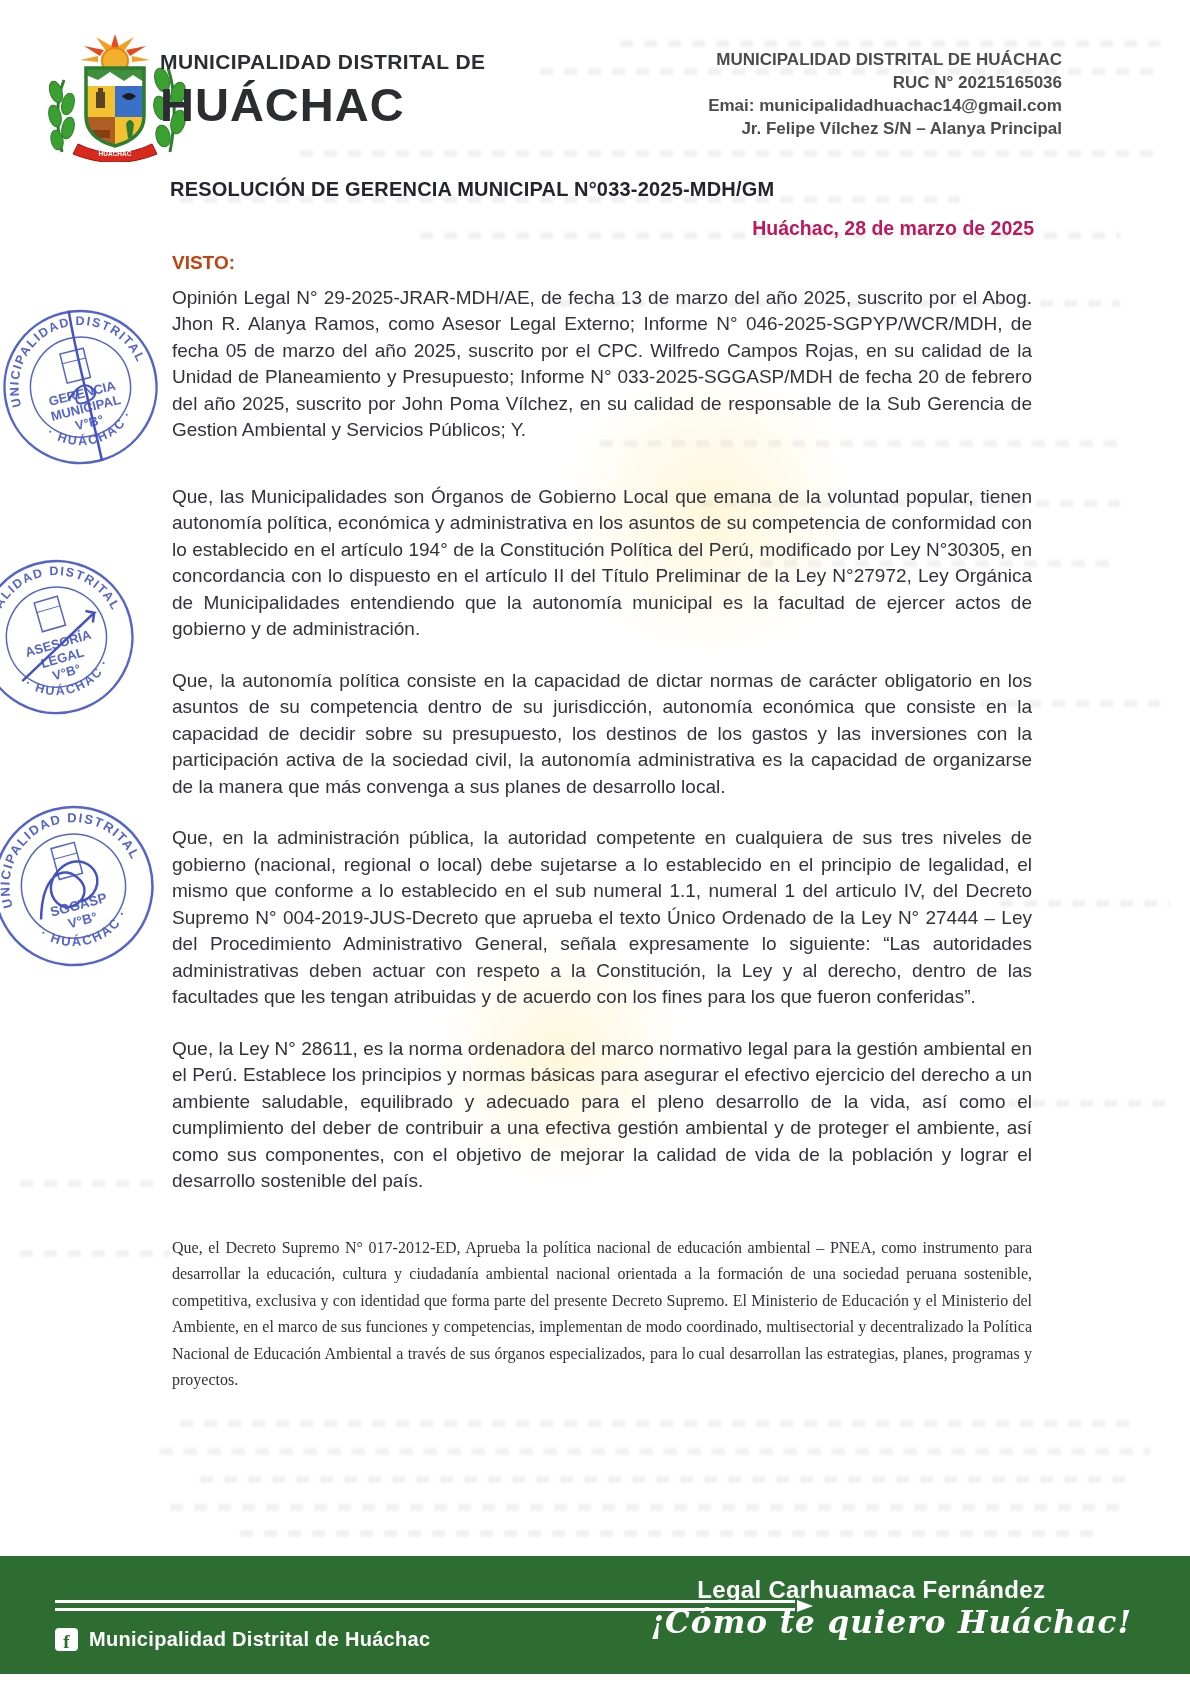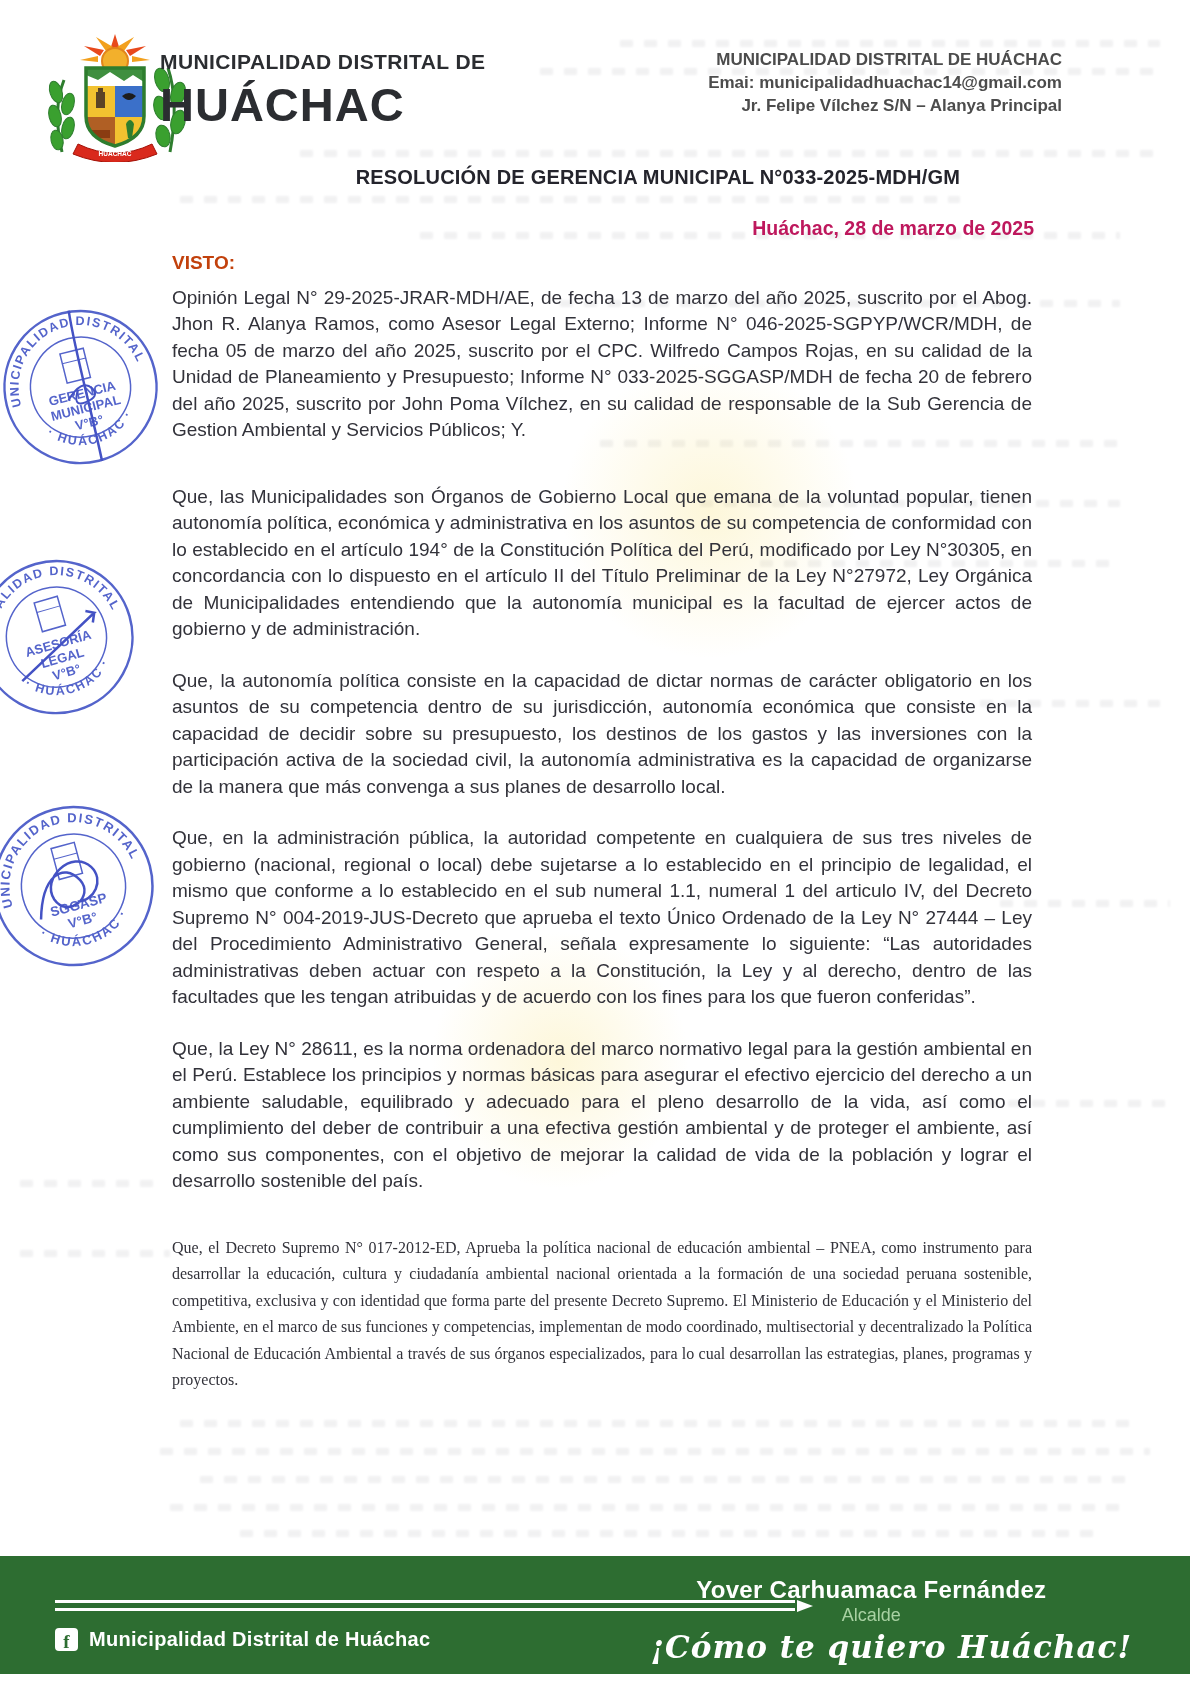--- a/index.html
+++ b/index.html
@@ -22,21 +22,21 @@
   .logo{position:absolute;left:40px;top:34px;}
   .brand{position:absolute;left:160px;top:50px;color:#2b2d31;}
   .brand-top{font-size:21px;font-weight:700;letter-spacing:.4px;}
   .brand-name{font-size:47px;font-weight:800;letter-spacing:1px;margin-top:3px;}
   .contact{
     position:absolute;right:128px;top:48px;text-align:right;
     font-size:17px;font-weight:600;color:#4c4c4c;line-height:23px;
   }
   
   .doc-title{
-    position:absolute;left:170px;top:166px;width:790px;text-align:right;
+    position:absolute;left:170px;top:178px;width:790px;text-align:left;
     font-size:20px;font-weight:700;color:#24242c;letter-spacing:.2px;
   }
   .dateline{
     position:absolute;right:156px;top:217px;
     font-size:19.5px;font-weight:700;color:#be185d;
   }
   .doc-body{
     position:absolute;left:172px;top:250px;width:860px;
     font-size:19px;line-height:26.5px;text-align:justify;
   }
@@ -164,20 +164,21 @@
     </svg>
   </div>
 
   <div class="brand">
     <div class="brand-top">MUNICIPALIDAD DISTRITAL DE</div>
     <div class="brand-name">HUÁCHAC</div>
   </div>
 
   <div class="contact">
     <div>MUNICIPALIDAD DISTRITAL DE HUÁCHAC</div>
+    <div>RUC N° 20215165036</div>
     <div>Emai: municipalidadhuachac14@gmail.com</div>
     <div>Jr. Felipe Vílchez S/N – Alanya Principal</div>
   </div>
 
   <div class="doc-title">RESOLUCIÓN DE GERENCIA MUNICIPAL N°033-2025-MDH/GM</div>
   <div class="dateline">Huáchac, 28 de marzo de 2025</div>
 
   <div class="doc-body">
     <div class="sec-label">VISTO:</div>
     <p class="gap-lg">Opinión Legal N° 29-2025-JRAR-MDH/AE, de fecha 13 de marzo del año 2025, suscrito por el Abog. Jhon R. Alanya Ramos, como Asesor Legal Externo; Informe N° 046-2025-SGPYP/WCR/MDH, de fecha 05 de marzo del año 2025, suscrito por el CPC. Wilfredo Campos Rojas, en su calidad de la Unidad de Planeamiento y Presupuesto; Informe N° 033-2025-SGGASP/MDH de fecha 20 de febrero del año 2025, suscrito por John Poma Vílchez, en su calidad de responsable de la Sub Gerencia de Gestion Ambiental y Servicios Públicos; Y.</p>
@@ -262,19 +263,18 @@
     <div class="rule-lines">
       <div class="bar"></div>
       <div class="bar" style="margin-bottom:0;"></div>
       <div class="rule-chev"></div>
     </div>
     <div class="fb-row">
       <div class="fb-icon">f</div>
       <div>Municipalidad Distrital de Huáchac</div>
     </div>
     <div class="sig-block">
-      <div class="sig-name">Yover Carhuamaca Fernández</div>
-      <div class="sig-role">Alcalde</div>
+      <div class="sig-name">Legal Carhuamaca Fernández</div>
       <div class="sig-slogan">¡Cómo te quiero Huáchac!</div>
     </div>
   </div>
 
 </div>
 
 </body></html>

